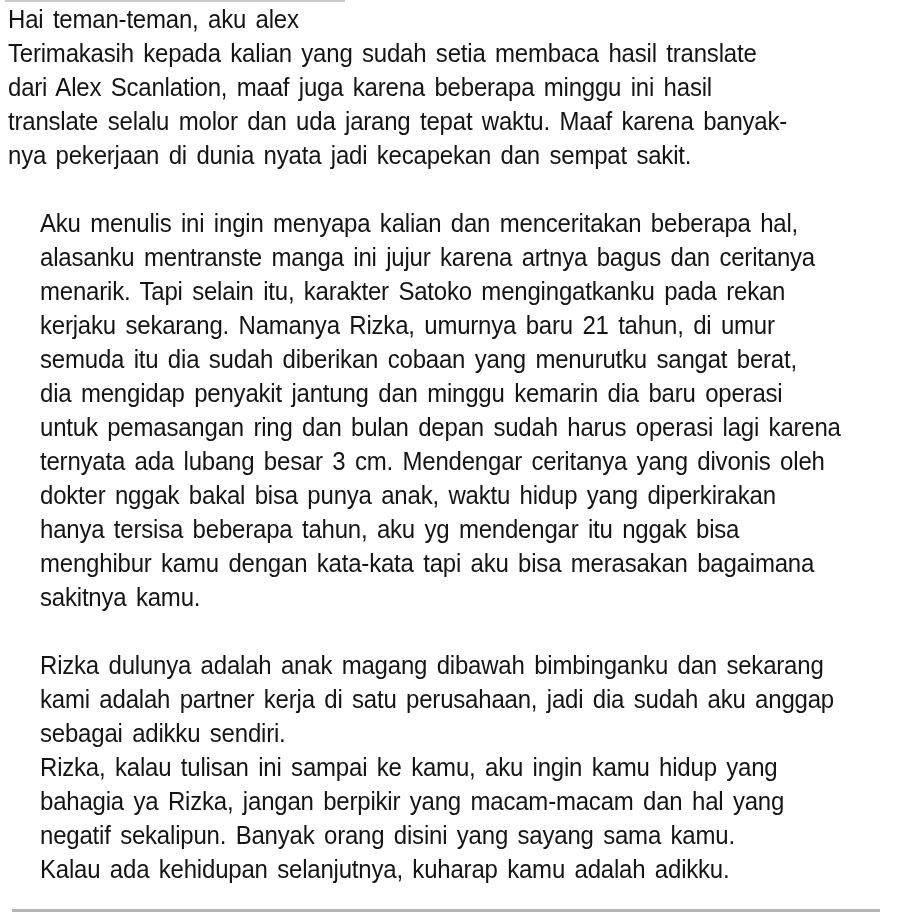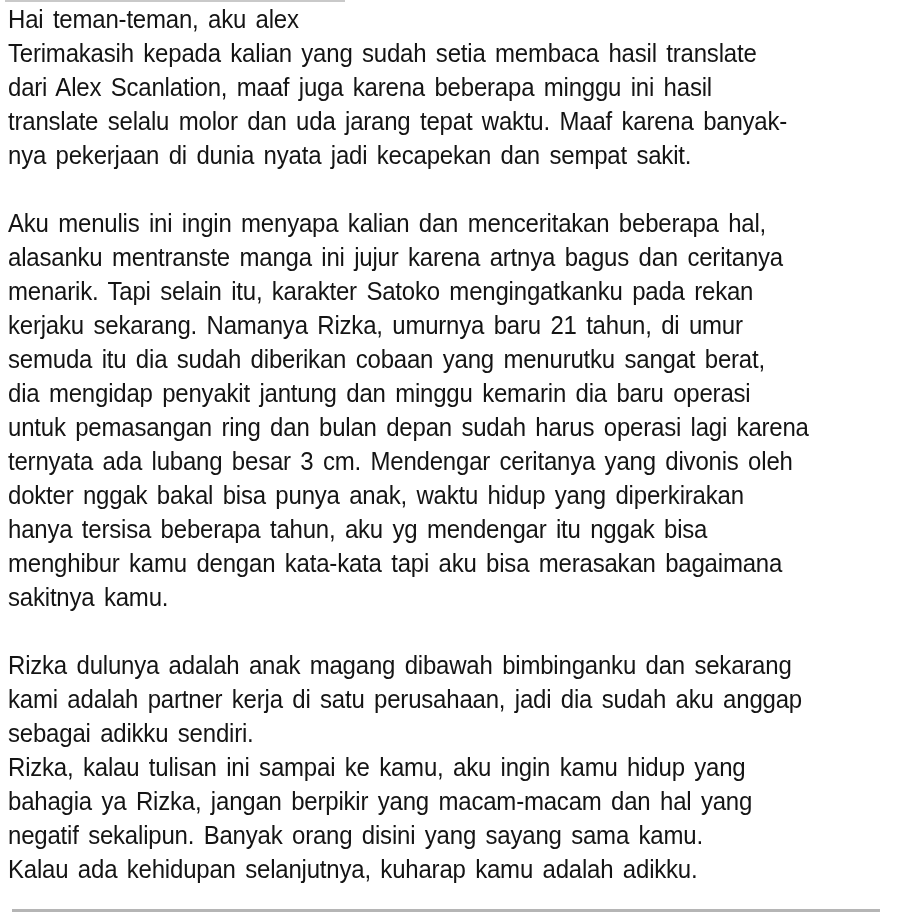--- a/index.html
+++ b/index.html
@@ -19,20 +19,21 @@
     padding: 2px 6px 0 8px;
     font-family: Liberation Sans, sans-serif;
     color: #141414;
   }
   .para {
     margin: 0;
     padding: 0;
   }
   .para + .para {
     margin-top: 34px; 
+    margin-left: 32px;
   }
   .line {
     font-size: 24px;
     line-height: 34px;
     height: 34px;
     white-space: nowrap;
     letter-spacing: -0.2px;
     word-spacing: 3px;
     transform: scaleY(1.04);
     transform-origin: left top;

